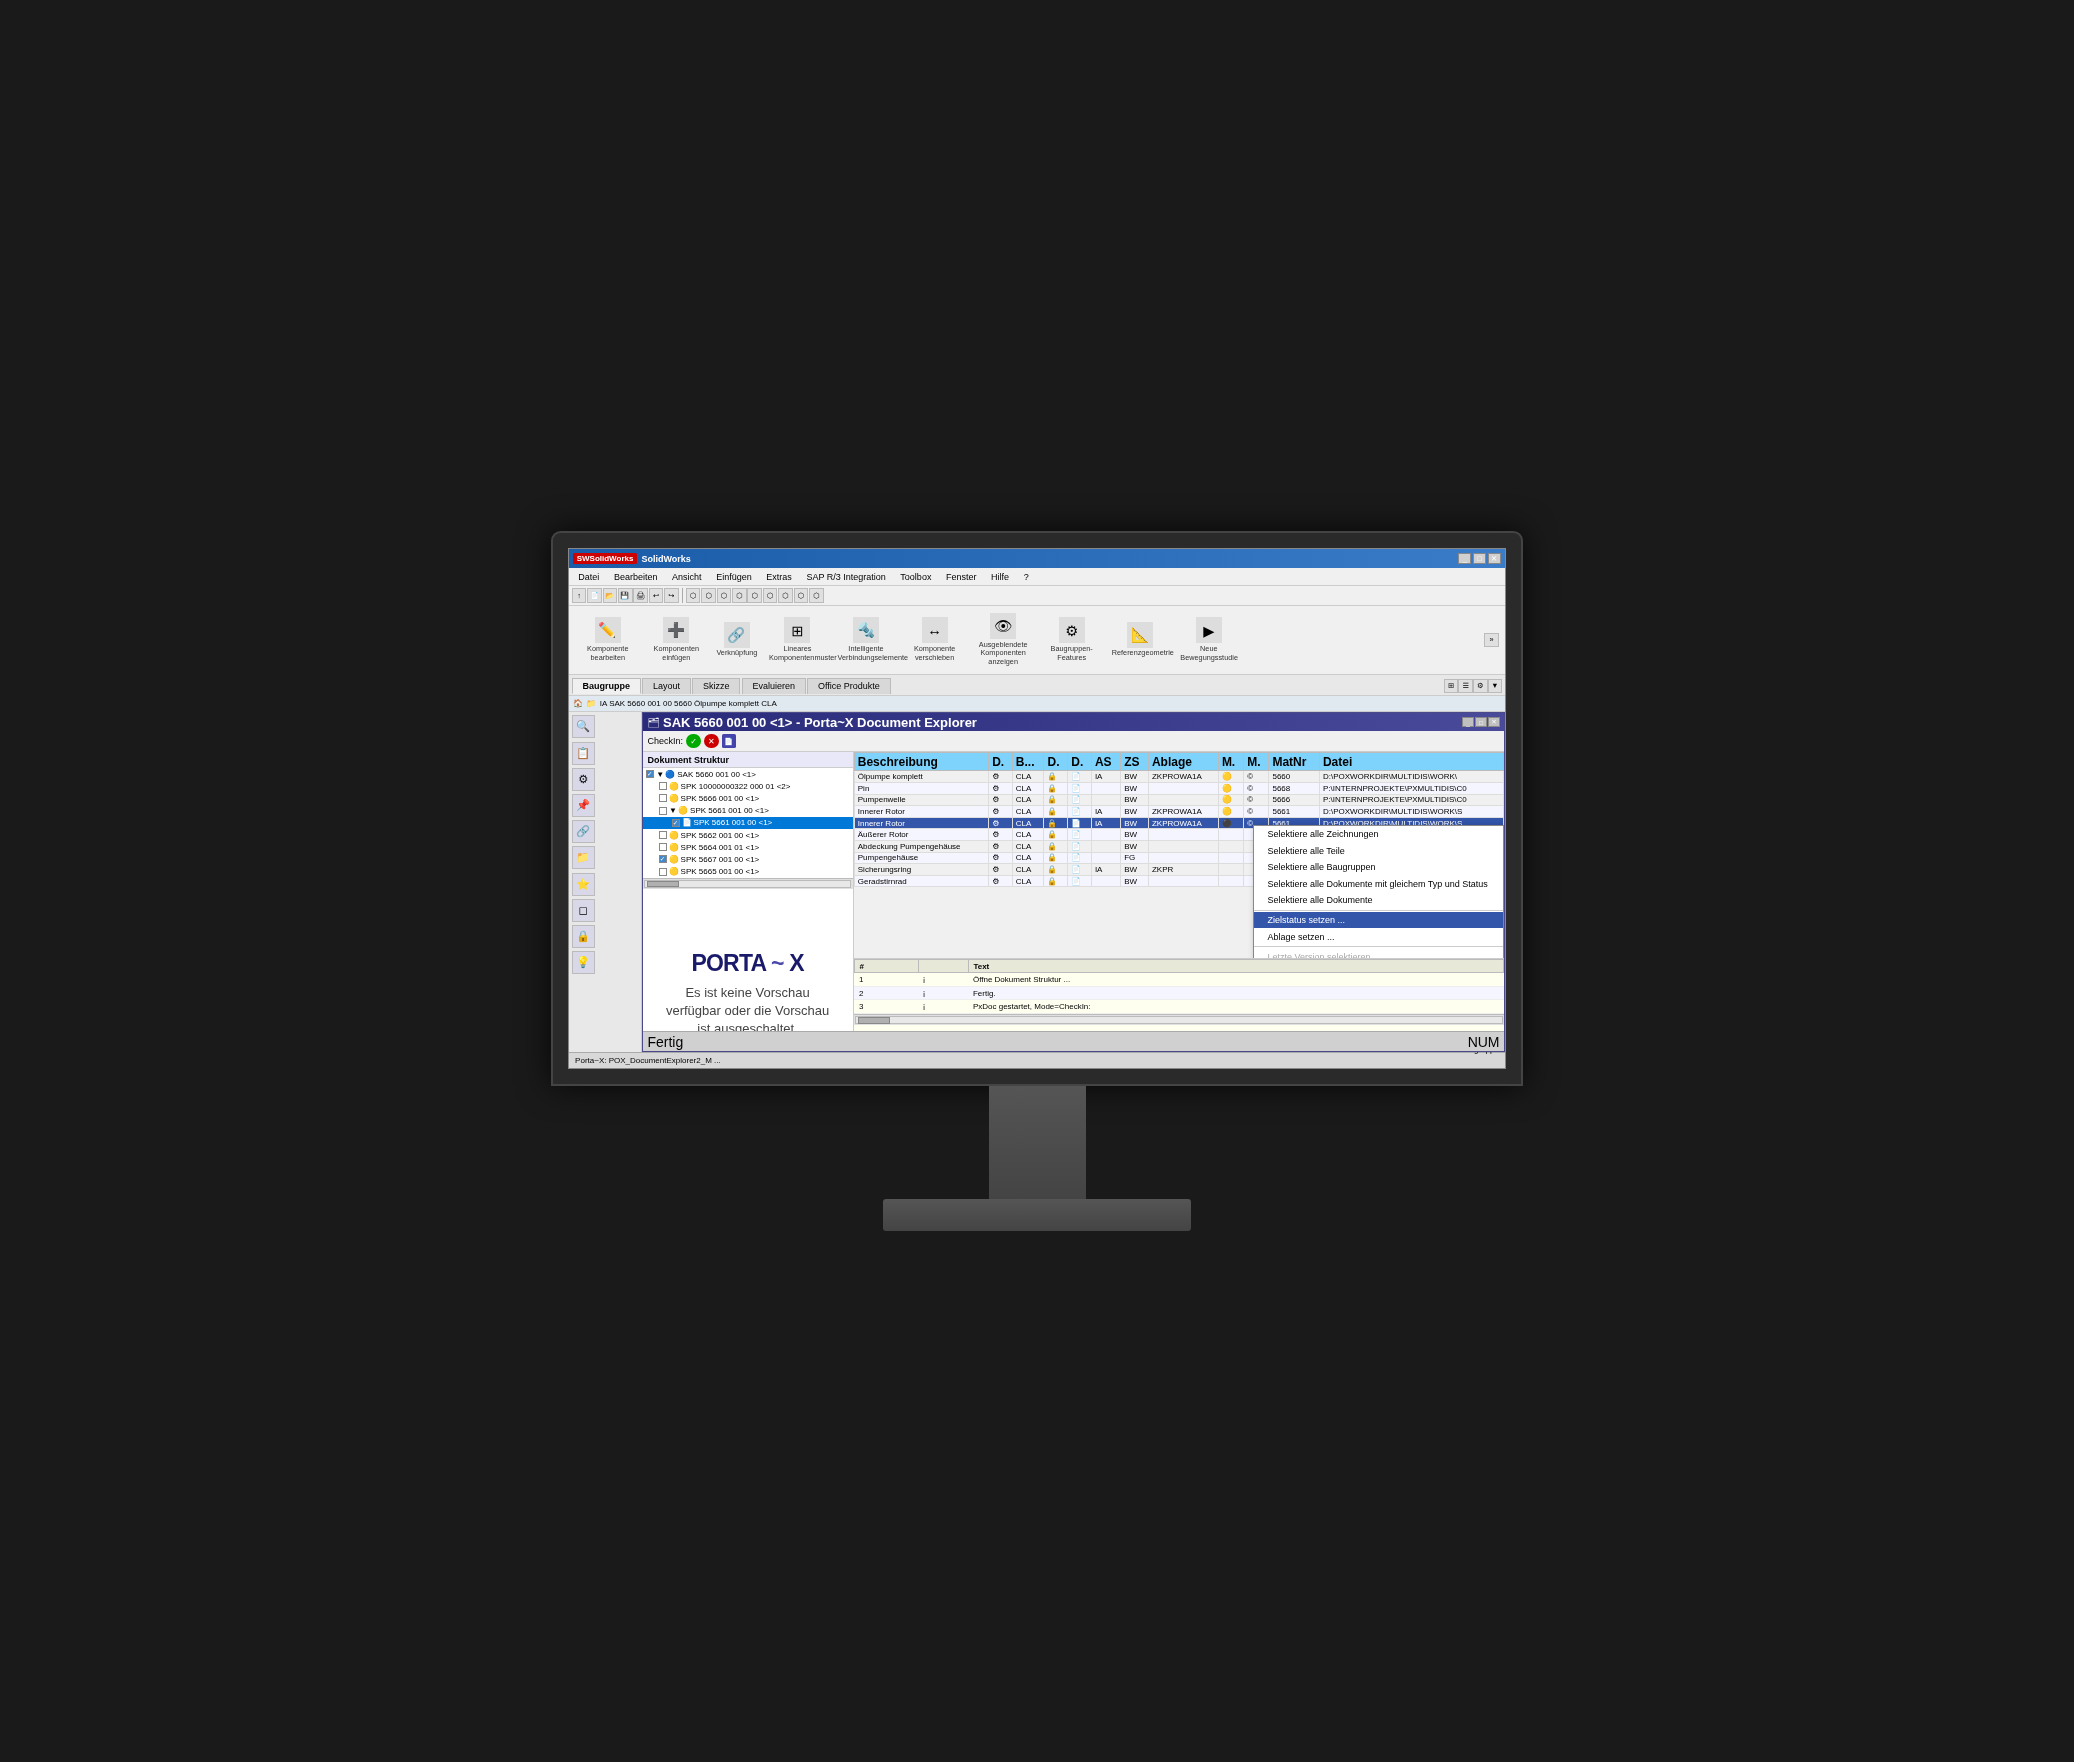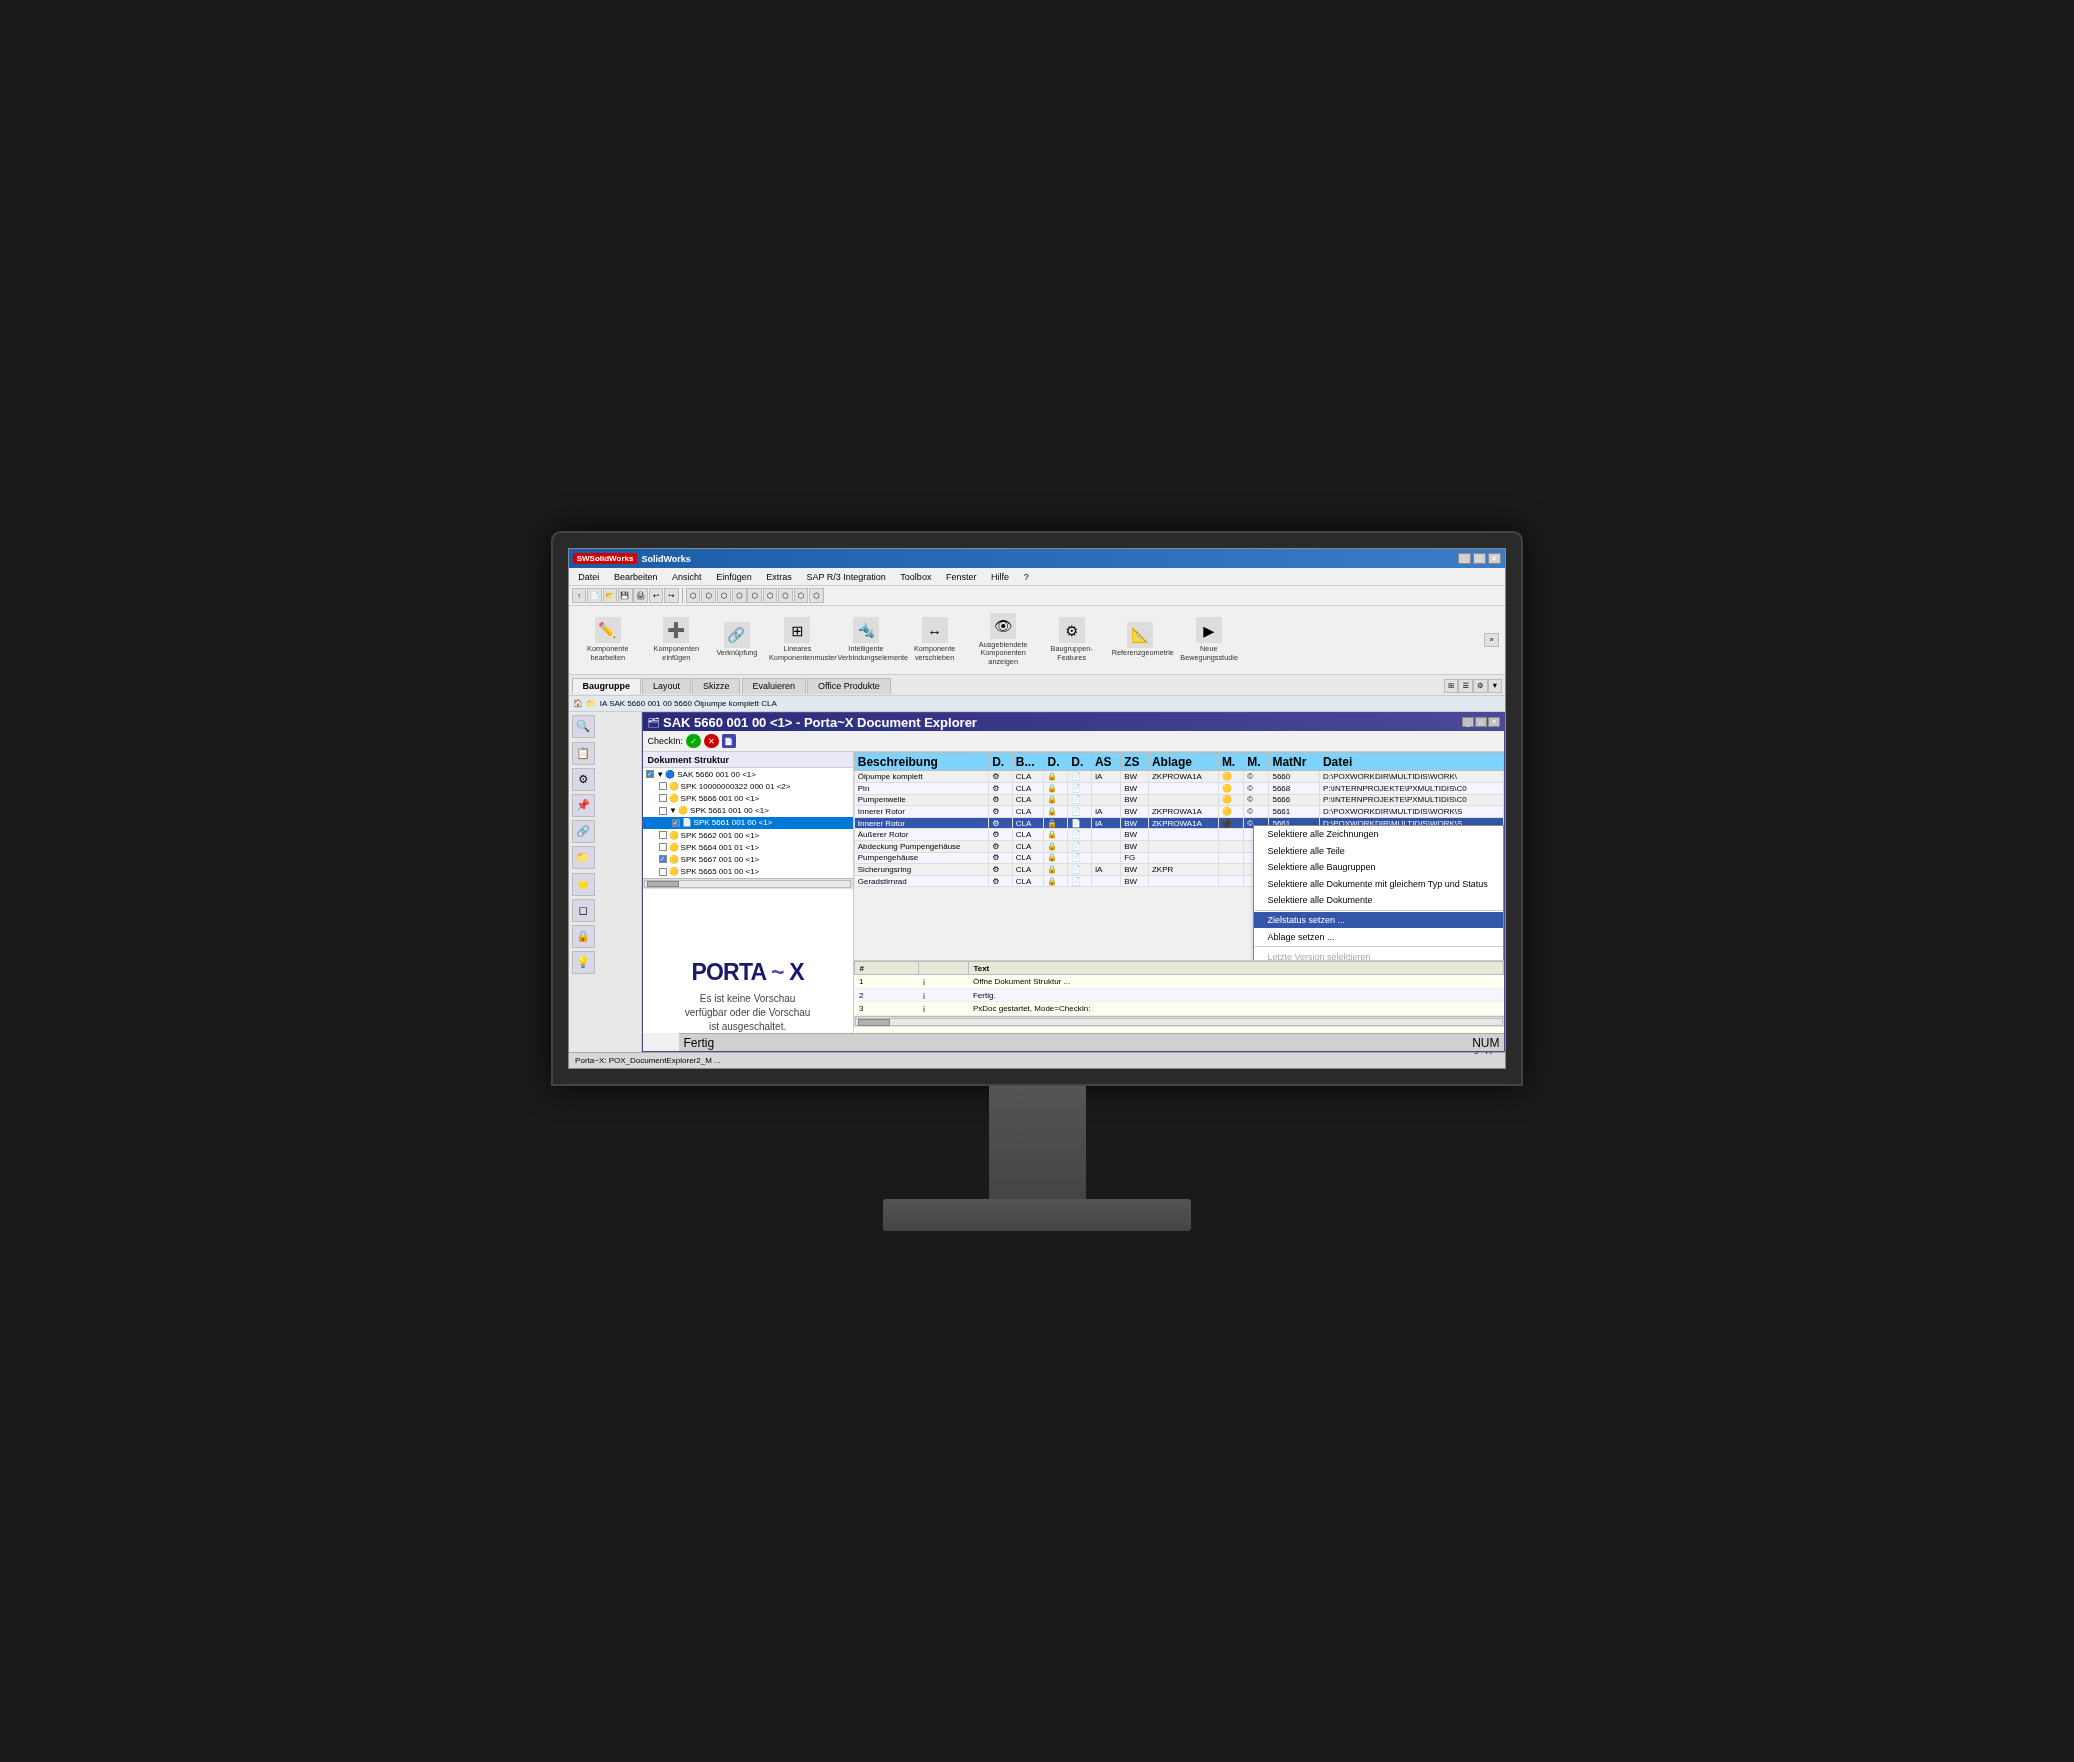--- a/index.html
+++ b/index.html
@@ -521,36 +521,35 @@
       color: #1a1a6a;
       letter-spacing: -0.8px;
     }
 
     .portax-logo-tilde {
       font-size: 23px;
       color: #4a4aaa;
     }
 
     .portax-logo-sub {
-      font-size: 10px;
+      font-size: 13px;
       color: #444;
       text-align: center;
       margin-top: 6.5px;
       line-height: 1.4;
     }
 
     
     .portax-status {
       background: #d0d0d0;
       border-top: 0.8px solid #aaa;
       padding: 1.6px 4.9px;
-      font-size: 12px;
-      display: flex;
-      align-items: center;
-      margin-left: 36px;
+      font-size: 14px;
+      display: flex;
+      align-items: center;
     }
 
     
     .sw-statusbar {
       background: #d8d8d8;
       border-top: 0.8px solid #aaa;
       padding: 1.6px 6.5px;
       font-size: 8px;
       display: flex;
       align-items: center;

